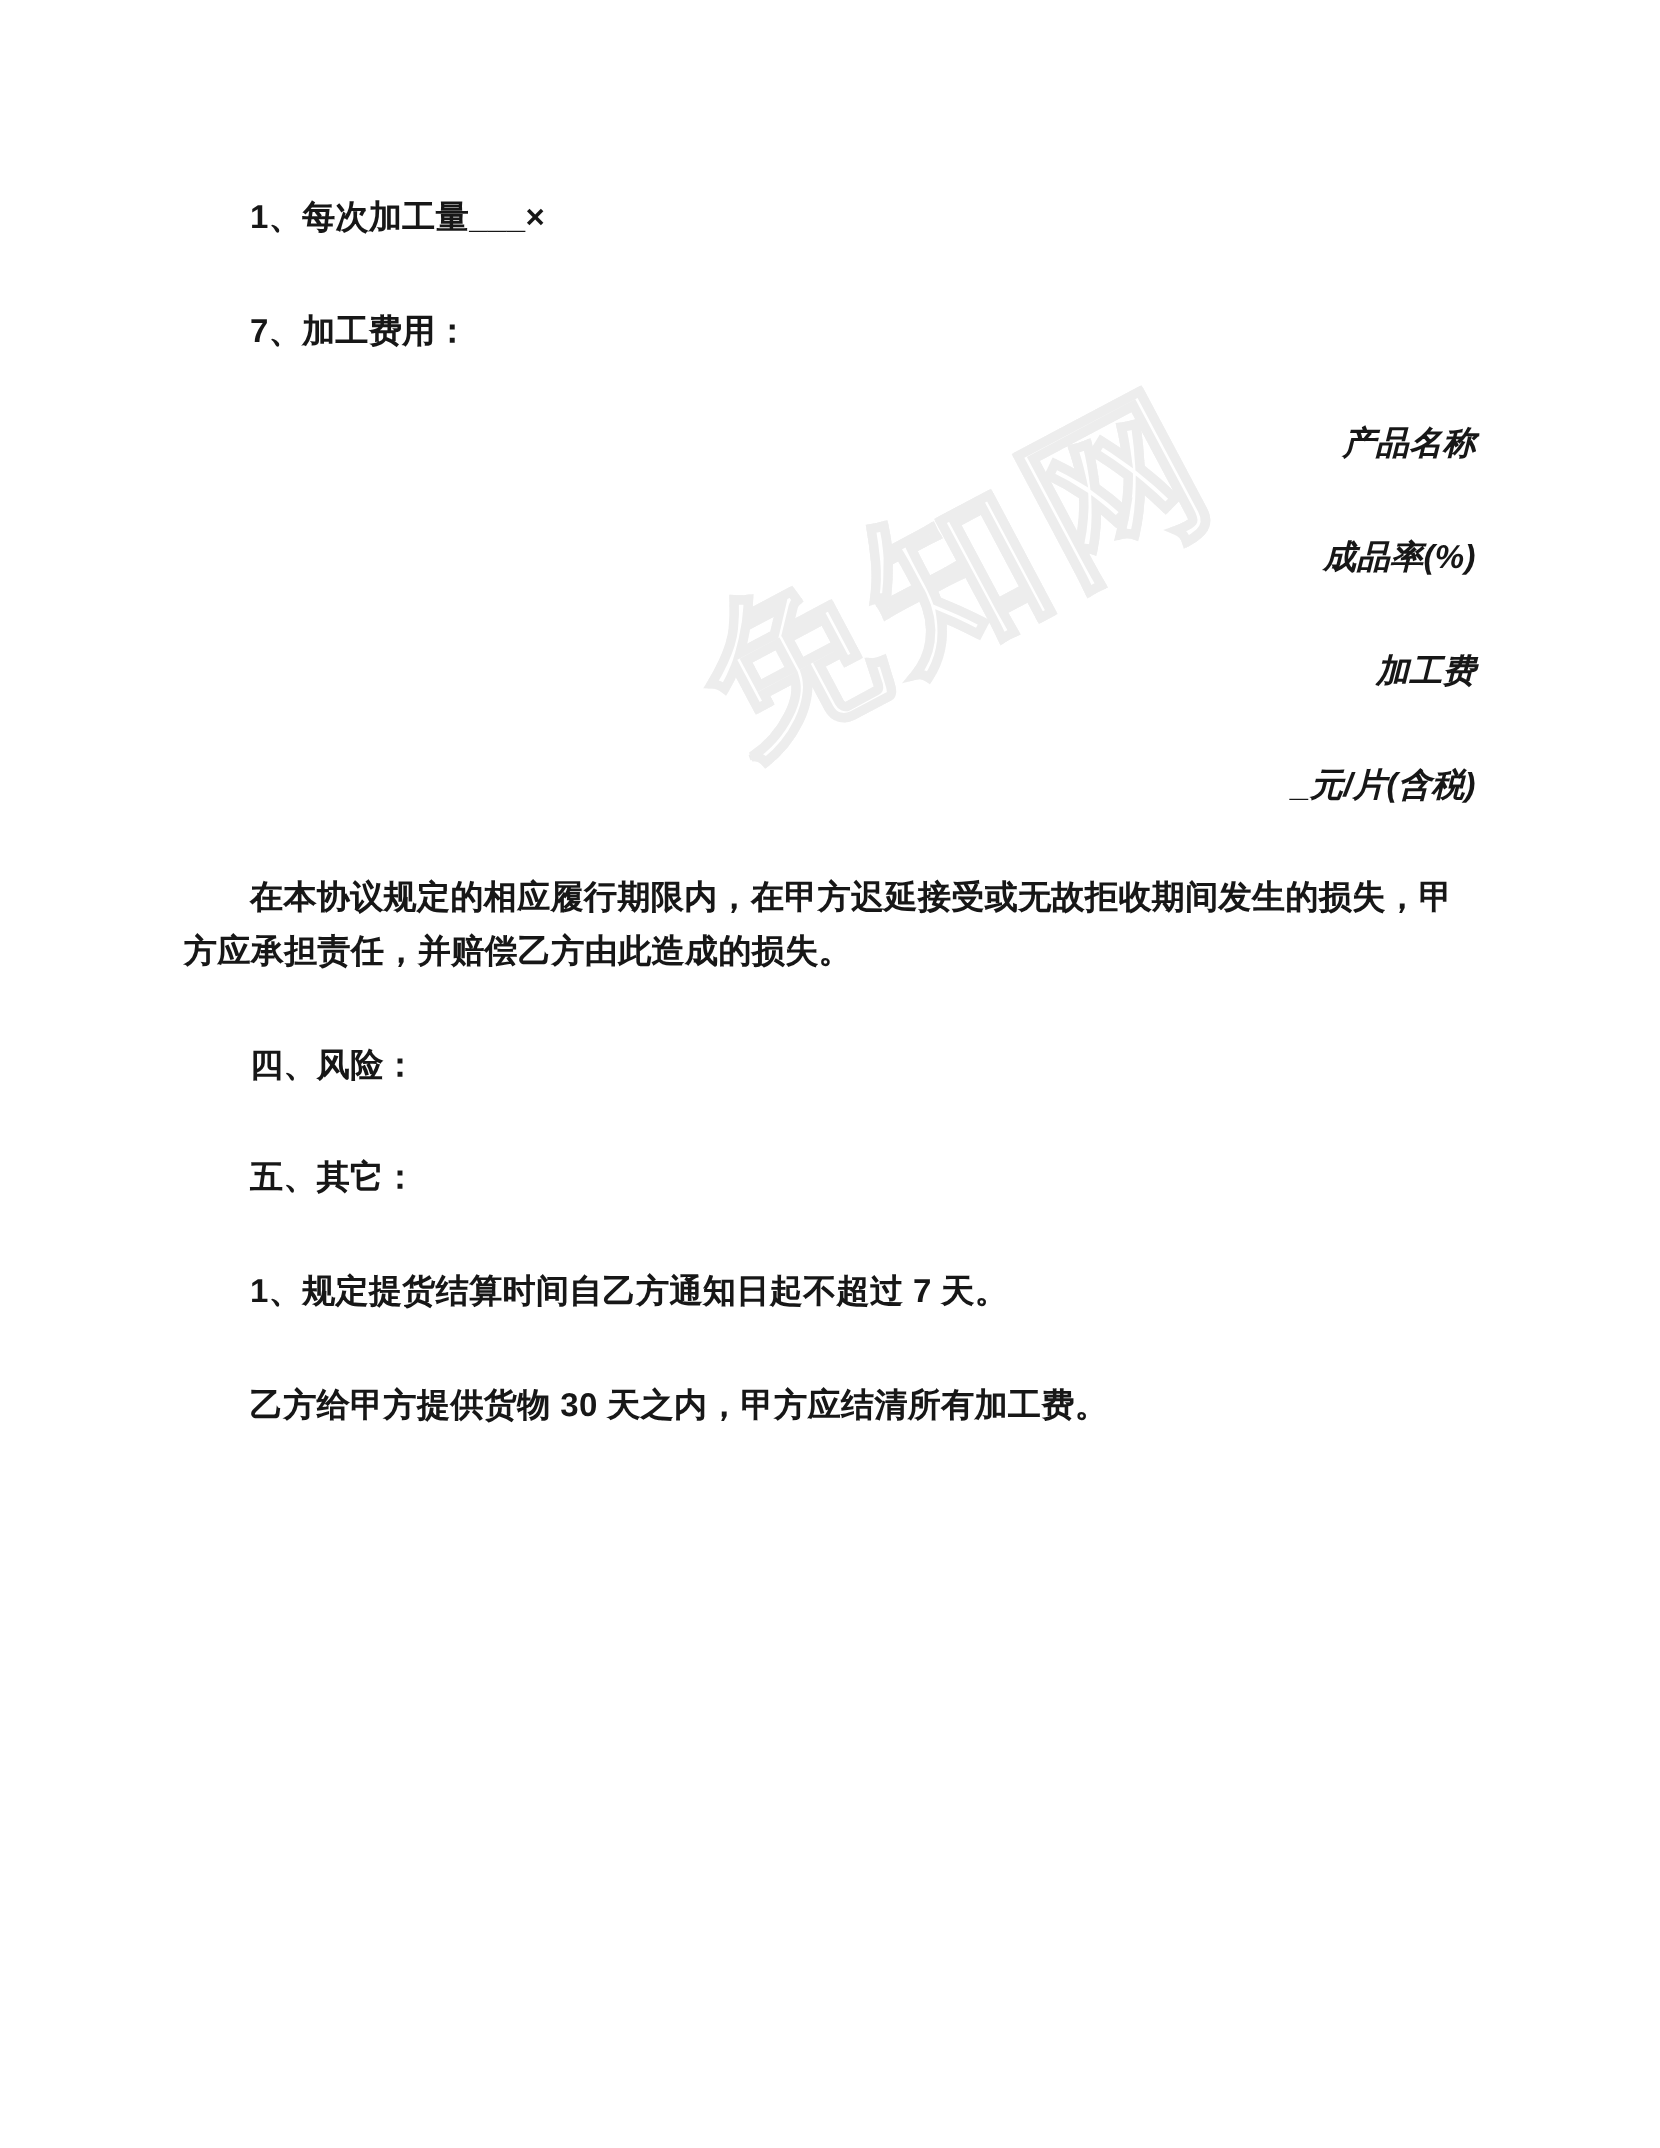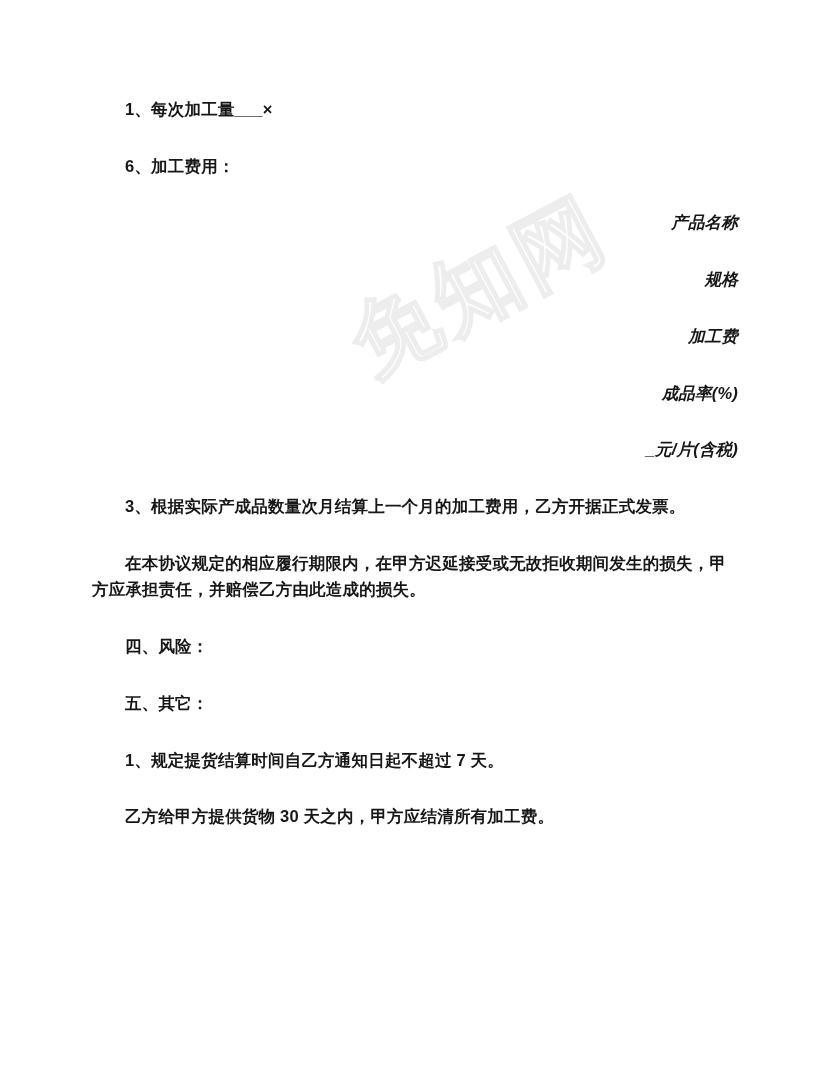--- a/index.html
+++ b/index.html
@@ -76,27 +76,25 @@
 <body>
 
 <div class="page">
 
   <div class="watermark">
     <div class="watermark-text">免知网</div>
   </div>
 
   <div class="content">
     <p class="para">1、每次加工量___×</p>
-    <p class="para">6、加工费用：</p>
+    <p class="para">7、加工费用：</p>
     <p class="para italic">产品名称</p>
-    <p class="para italic">规格</p>
+    <p class="para italic">成品率(%)</p>
     <p class="para italic">加工费</p>
-    <p class="para italic">成品率(%)</p>
     <p class="para italic">_元/片(含税)</p>
-    <p class="para flow">3、根据实际产成品数量次月结算上一个月的加工费用，乙方开据正式发票。</p>
     <p class="para flow">在本协议规定的相应履行期限内，在甲方迟延接受或无故拒收期间发生的损失，甲方应承担责任，并赔偿乙方由此造成的损失。</p>
     <p class="para">四、风险：</p>
     <p class="para">五、其它：</p>
     <p class="para">1、规定提货结算时间自乙方通知日起不超过 7 天。</p>
     <p class="para">乙方给甲方提供货物 30 天之内，甲方应结清所有加工费。</p>
   </div>
 
 </div>
 
 </body></html>

